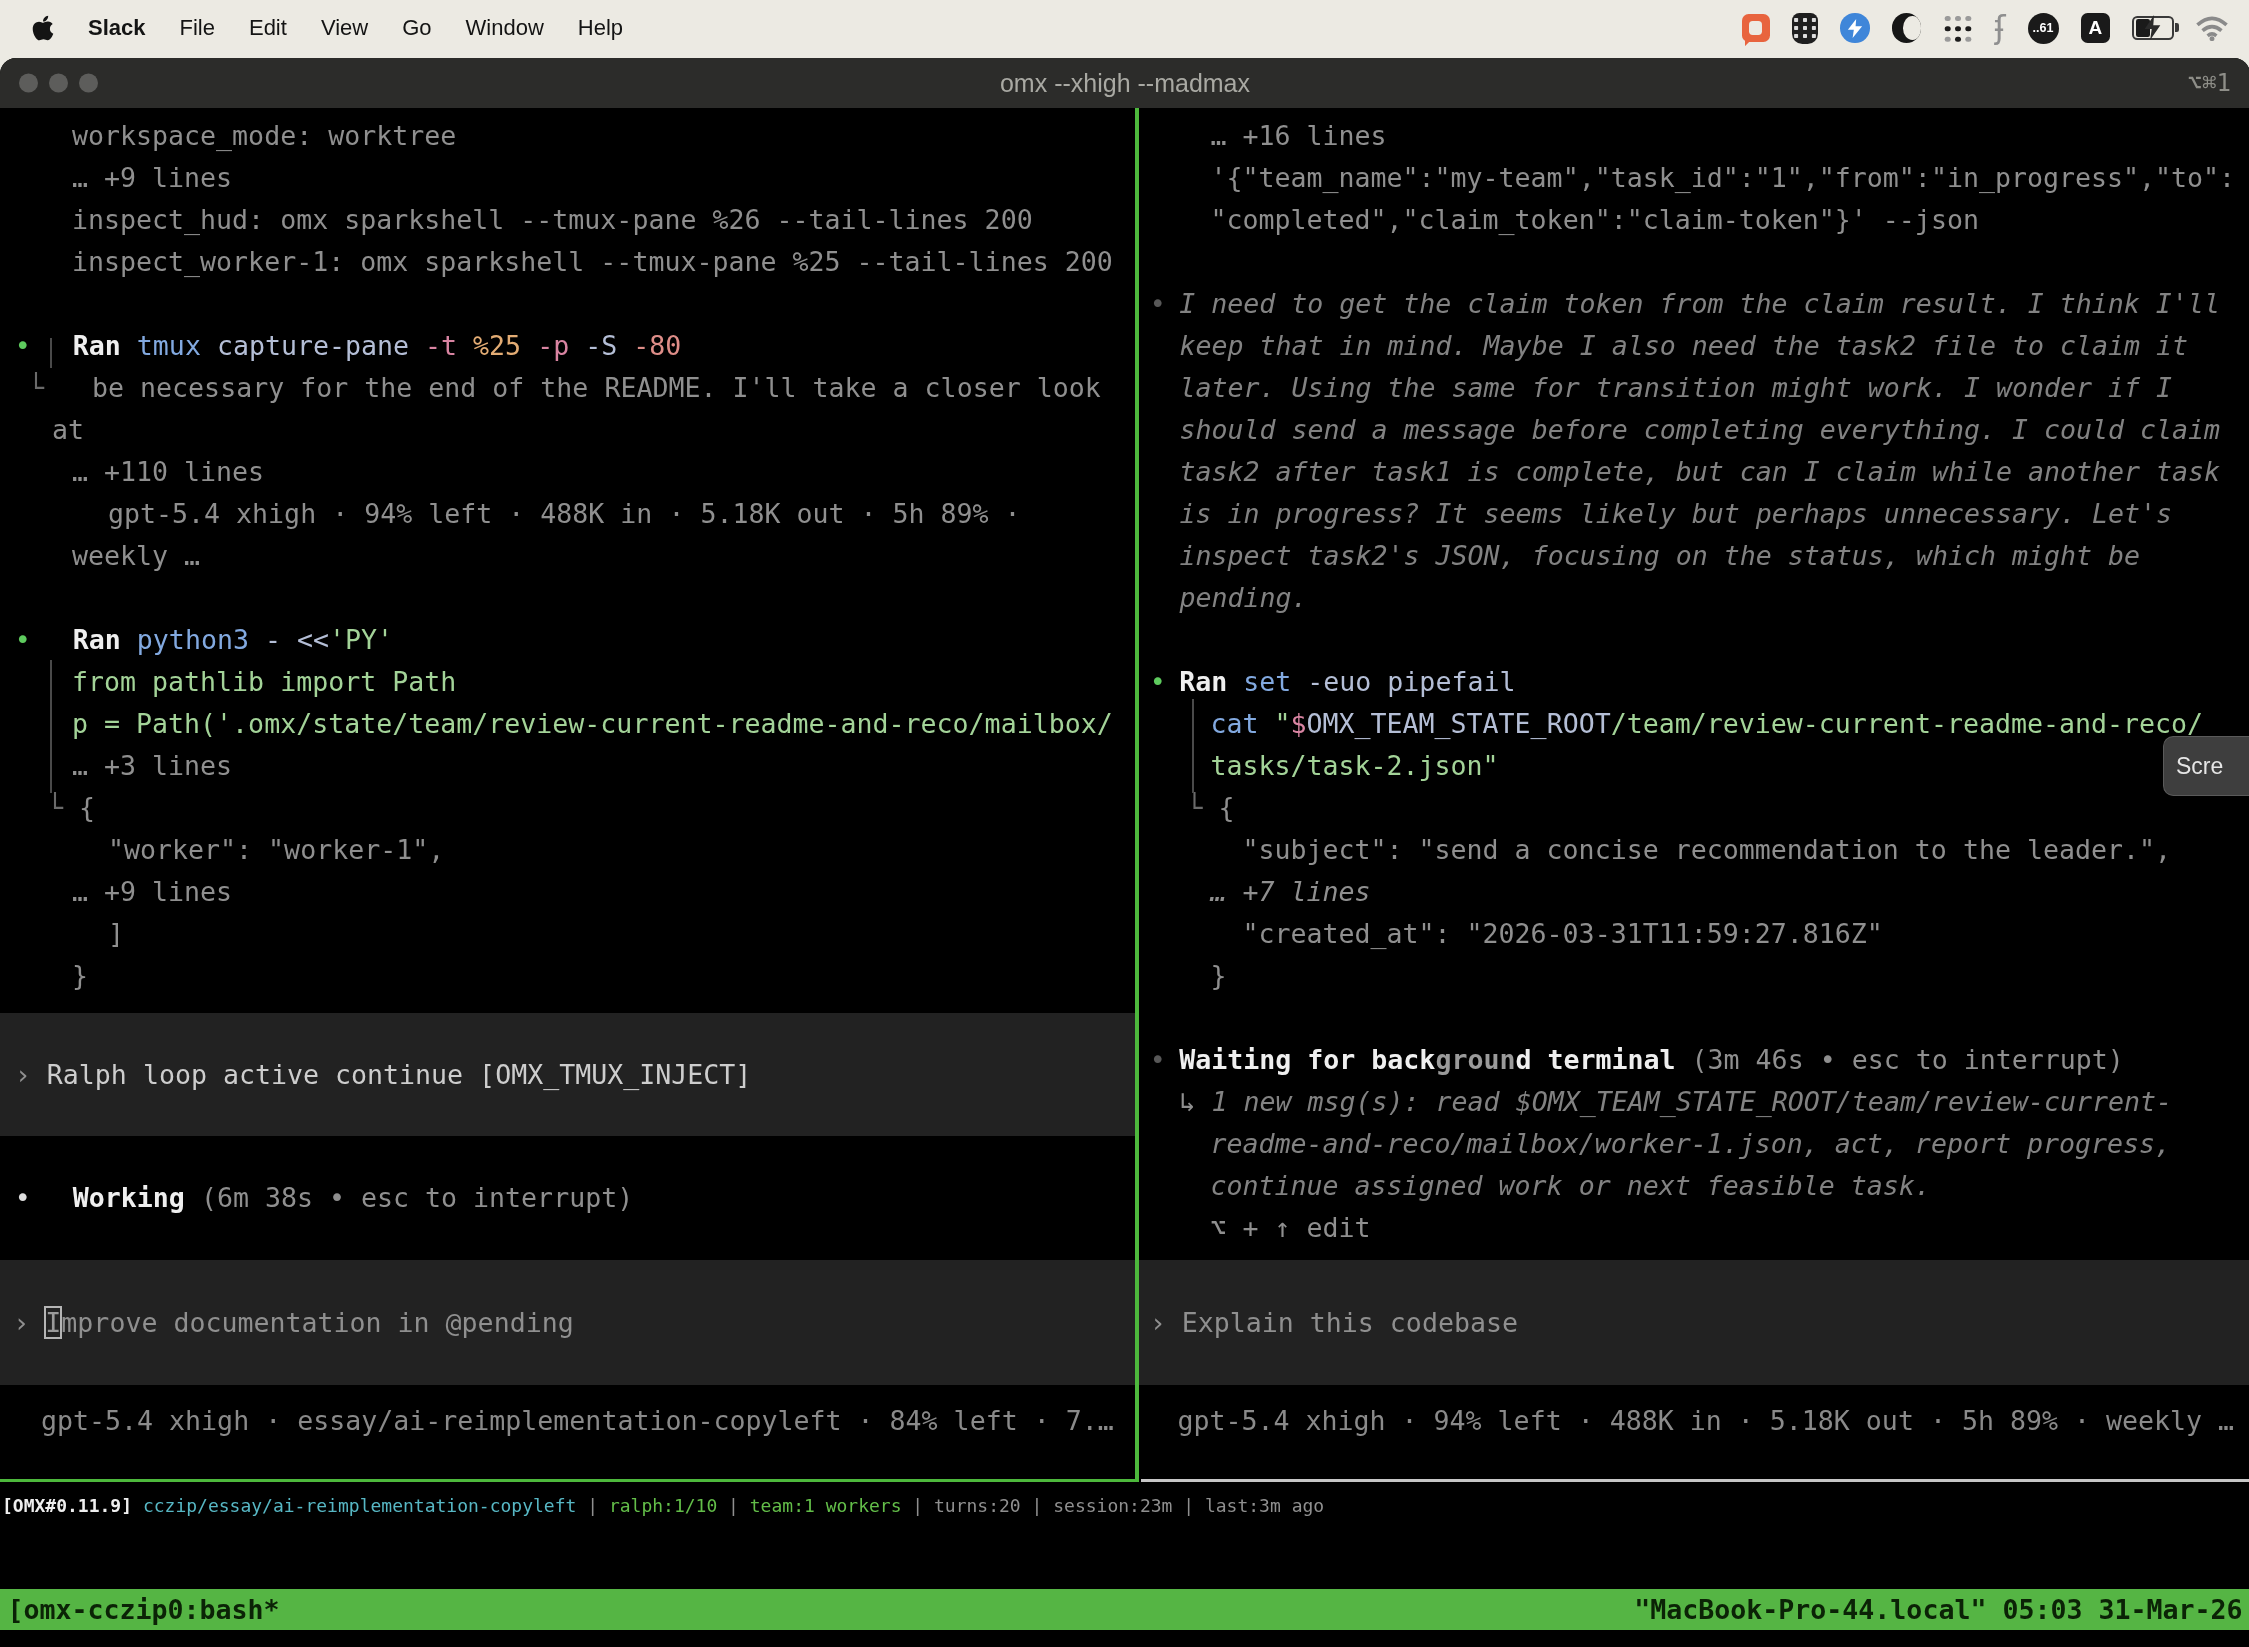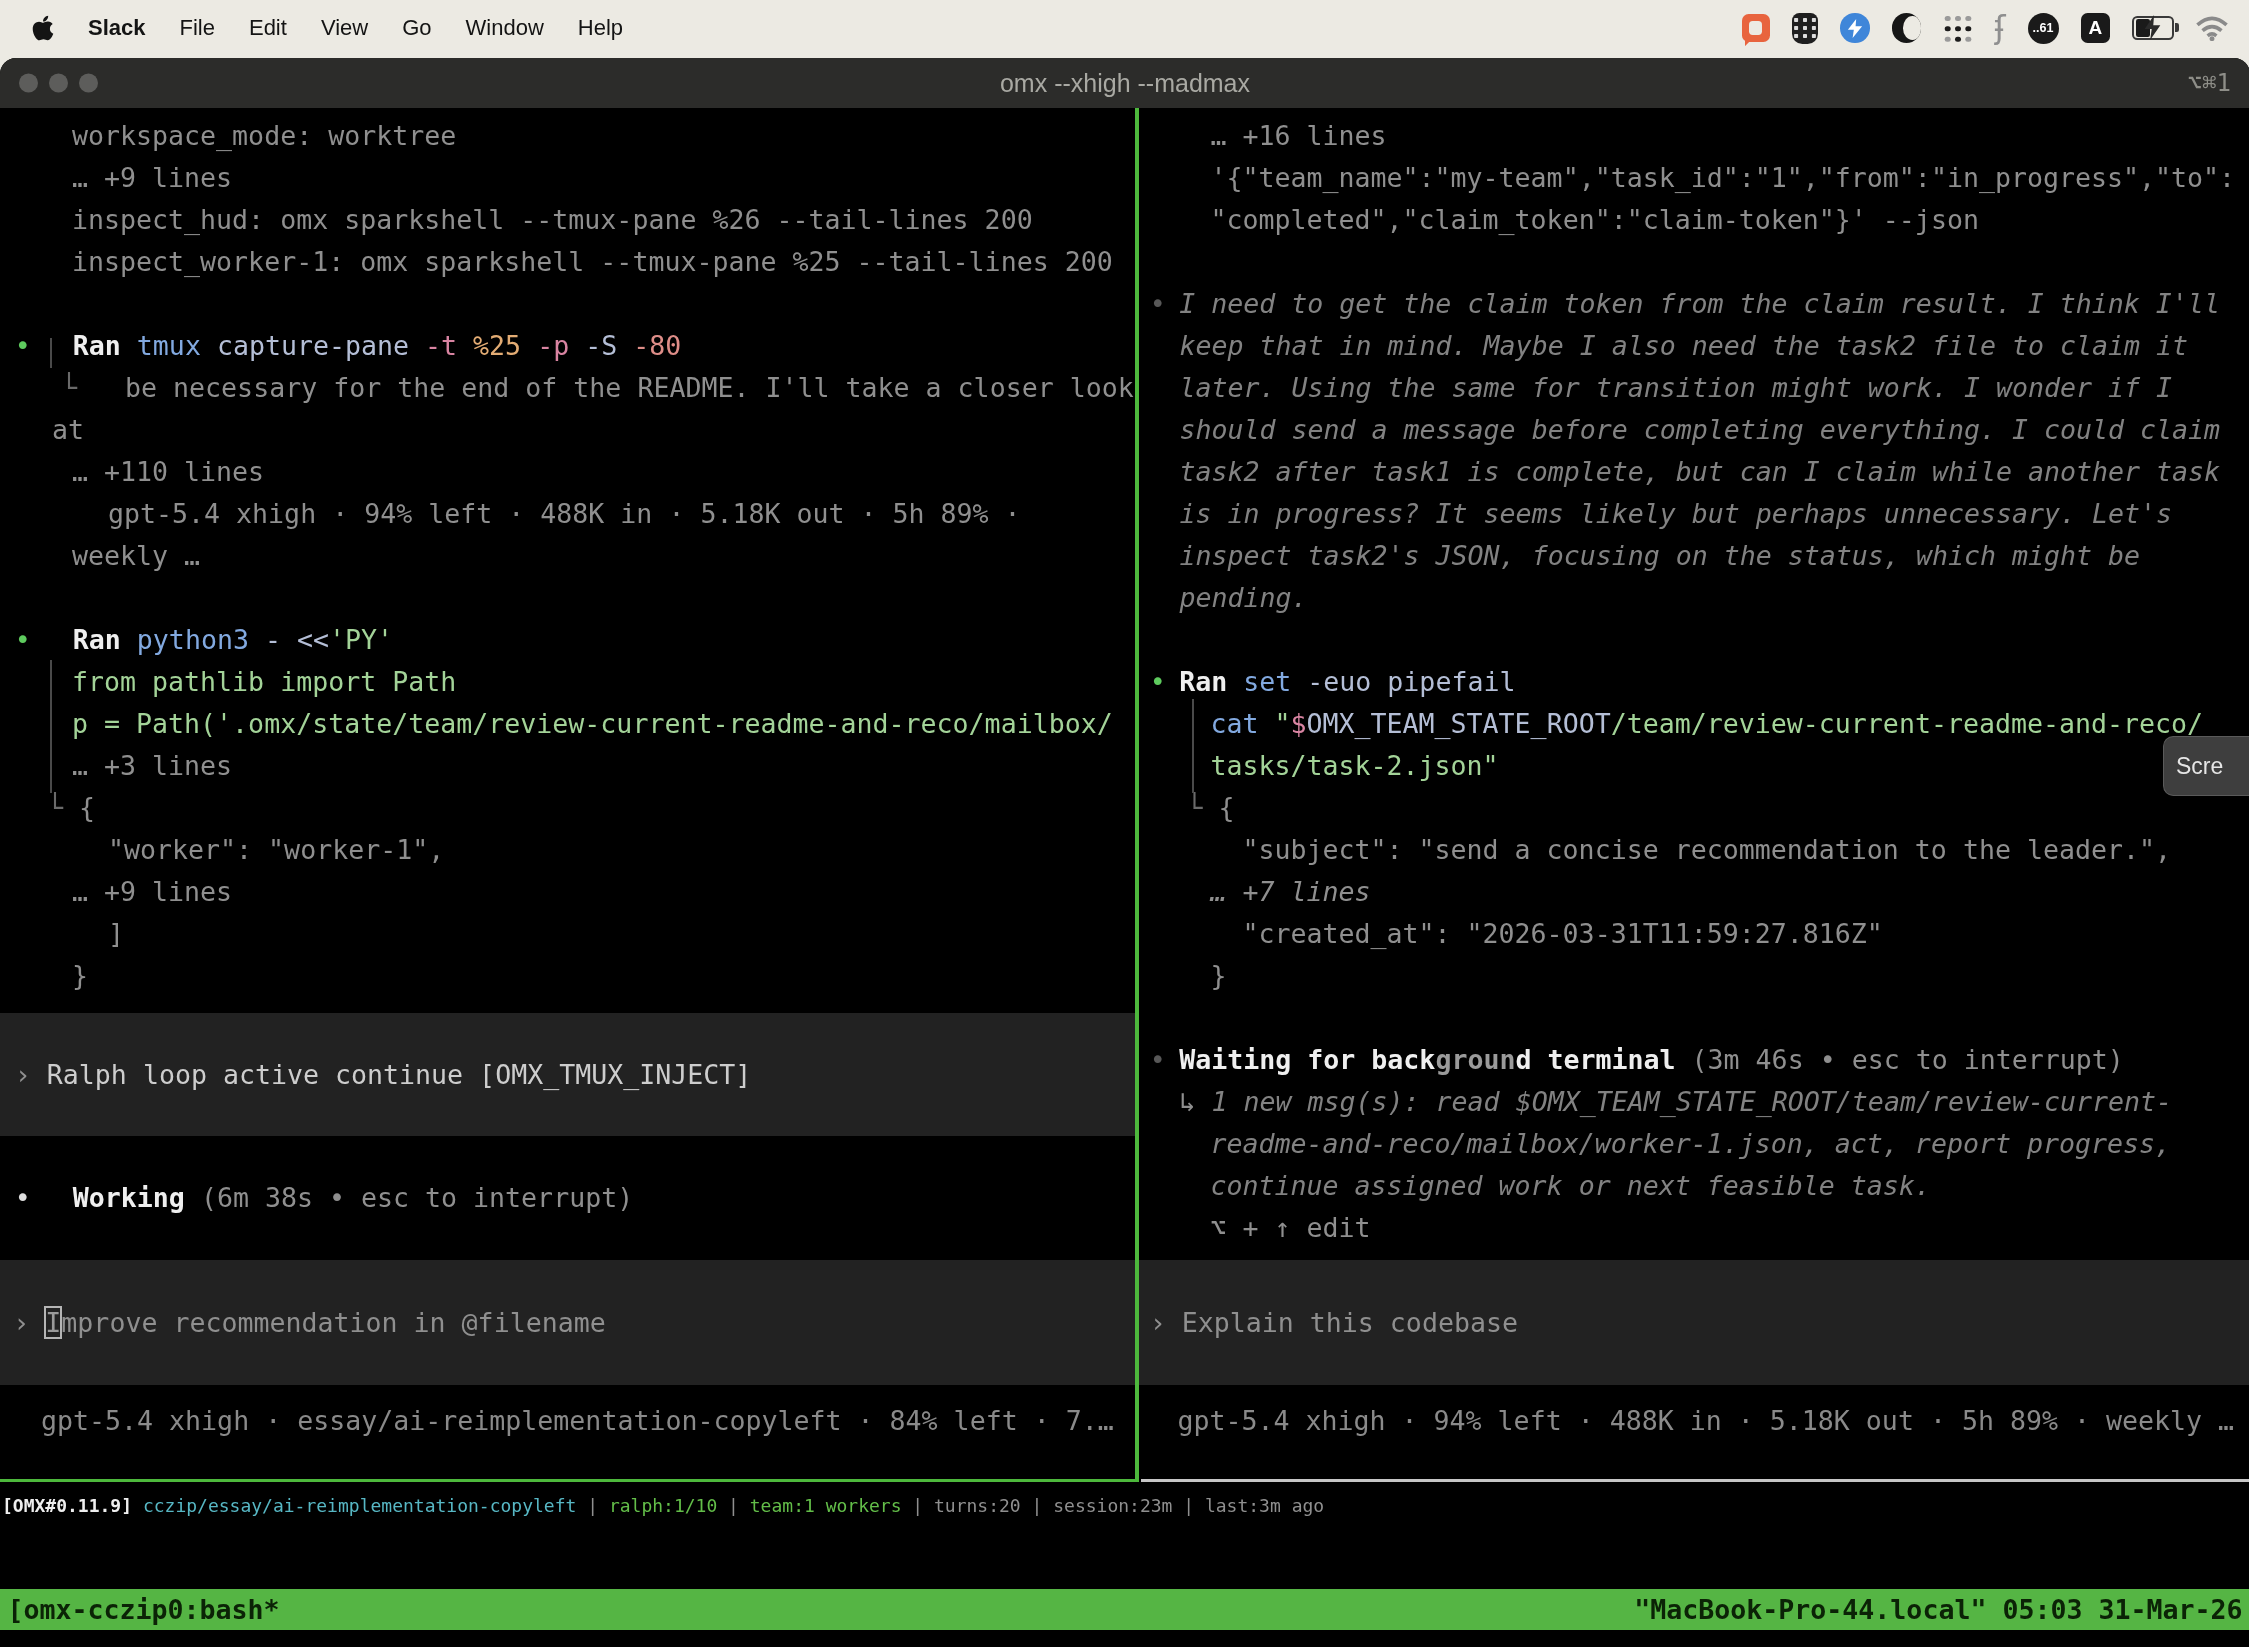--- a/index.html
+++ b/index.html
@@ -176,41 +176,41 @@
   <div class="term">
     <div class="panes">
       <div class="pane pane-left">
         <div class="rows" id="rows-left">
             <div class="tl" style="padding-left: 72px;"><span class="c-g">workspace_mode: worktree</span></div>
             <div class="tl" style="padding-left: 72px;"><span class="c-g">… +9 lines</span></div>
             <div class="tl" style="padding-left: 72px;"><span class="c-g">inspect_hud: omx sparkshell --tmux-pane %26 --tail-lines 200</span></div>
             <div class="tl" style="padding-left: 72px;"><span class="c-g">inspect_worker-1: omx sparkshell --tmux-pane %25 --tail-lines 200</span></div>
             <div class="tl"></div>
             <div class="tl hb"><span class="bullet b-g">•</span><span class="c-w">Ran </span><span class="c-bl">tmux </span><span class="c-lav">capture-pane </span><span class="c-pk">-t </span><span class="c-or">%25 </span><span class="c-pk">-p </span><span class="c-lav">-S </span><span class="c-sal">-80</span></div>
-            <div class="tl" style="padding-left: 61px;"><span class="c-dim">└   </span><span class="c-g">be necessary for the end of the README. I'll take a closer look</span></div>
+            <div class="tl" style="padding-left: 28px;"><span class="c-dim">└   </span><span class="c-g">be necessary for the end of the README. I'll take a closer look</span></div>
             <div class="tl" style="padding-left: 52px;"><span class="c-g">at</span></div>
             <div class="tl" style="padding-left: 72px;"><span class="c-g">… +110 lines</span></div>
             <div class="tl" style="padding-left: 108px;"><span class="c-g">gpt-5.4 xhigh · 94% left · 488K in · 5.18K out · 5h 89% ·</span></div>
             <div class="tl" style="padding-left: 72px;"><span class="c-g">weekly …</span></div>
             <div class="tl"></div>
             <div class="tl hb"><span class="bullet b-g">•</span><span class="c-w">Ran </span><span class="c-bl">python3 </span><span class="c-lav">- </span><span class="c-lav">&lt;&lt;</span><span class="c-grn">'PY'</span></div>
             <div class="tl" style="padding-left: 72px;"><span class="c-grn">from pathlib import Path</span></div>
             <div class="tl" style="padding-left: 72px;"><span class="c-grn">p = Path('.omx/state/team/review-current-readme-and-reco/mailbox/</span></div>
             <div class="tl" style="padding-left: 72px;"><span class="c-g">… +3 lines</span></div>
             <div class="tl" style="padding-left: 47px;"><span class="c-dim">└ </span><span class="c-g">{</span></div>
             <div class="tl" style="padding-left: 108px;"><span class="c-g">"worker": "worker-1",</span></div>
             <div class="tl" style="padding-left: 72px;"><span class="c-g">… +9 lines</span></div>
             <div class="tl" style="padding-left: 108px;"><span class="c-g">]</span></div>
             <div class="tl" style="padding-left: 72px;"><span class="c-g">}</span></div>
           </div>
         <div class="vline" style="left:50px;top:230px;height:29.5px"></div>
         <div class="vline" style="left:50px;top:552px;height:133px"></div>
         <div class="band ralph" id="ralph-band"><span class="c-g">› </span><span class="c-wd">Ralph loop active continue [OMX_TMUX_INJECT]</span></div>
         <div class="tl hb working" id="working-row"><span class="bullet b-w">•</span><span class="c-w">Working </span><span class="c-g">(6m 38s • esc to interrupt)</span></div>
-        <div class="ibox" id="input-left"><span class="c-g">› </span><span class="c-cur">I</span><span class="c-g">mprove recommendation in @filename</span></div>
+        <div class="ibox" id="input-left"><span class="c-g">› </span><span class="c-cur">I</span><span class="c-g">mprove documentation in @pending</span></div>
         <div class="pstatus" style="padding-left:41px">gpt-5.4 xhigh · essay/ai-reimplementation-copyleft · 84% left · 7.…</div>
       </div>
       <div class="pdiv"></div>
       <div class="pane pane-right">
         <div class="rows" id="rows-right">
             <div class="tl" style="padding-left: 71px;"><span class="c-g">… +16 lines</span></div>
             <div class="tl" style="padding-left: 71px;"><span class="c-g">'{"team_name":"my-team","task_id":"1","from":"in_progress","to":</span></div>
             <div class="tl" style="padding-left: 71px;"><span class="c-g">"completed","claim_token":"claim-token"}' --json</span></div>
             <div class="tl"></div>
             <div class="tl hb"><span class="bullet b-d">•</span><span class="c-it">I need to get the claim token from the claim result. I think I'll</span></div>

